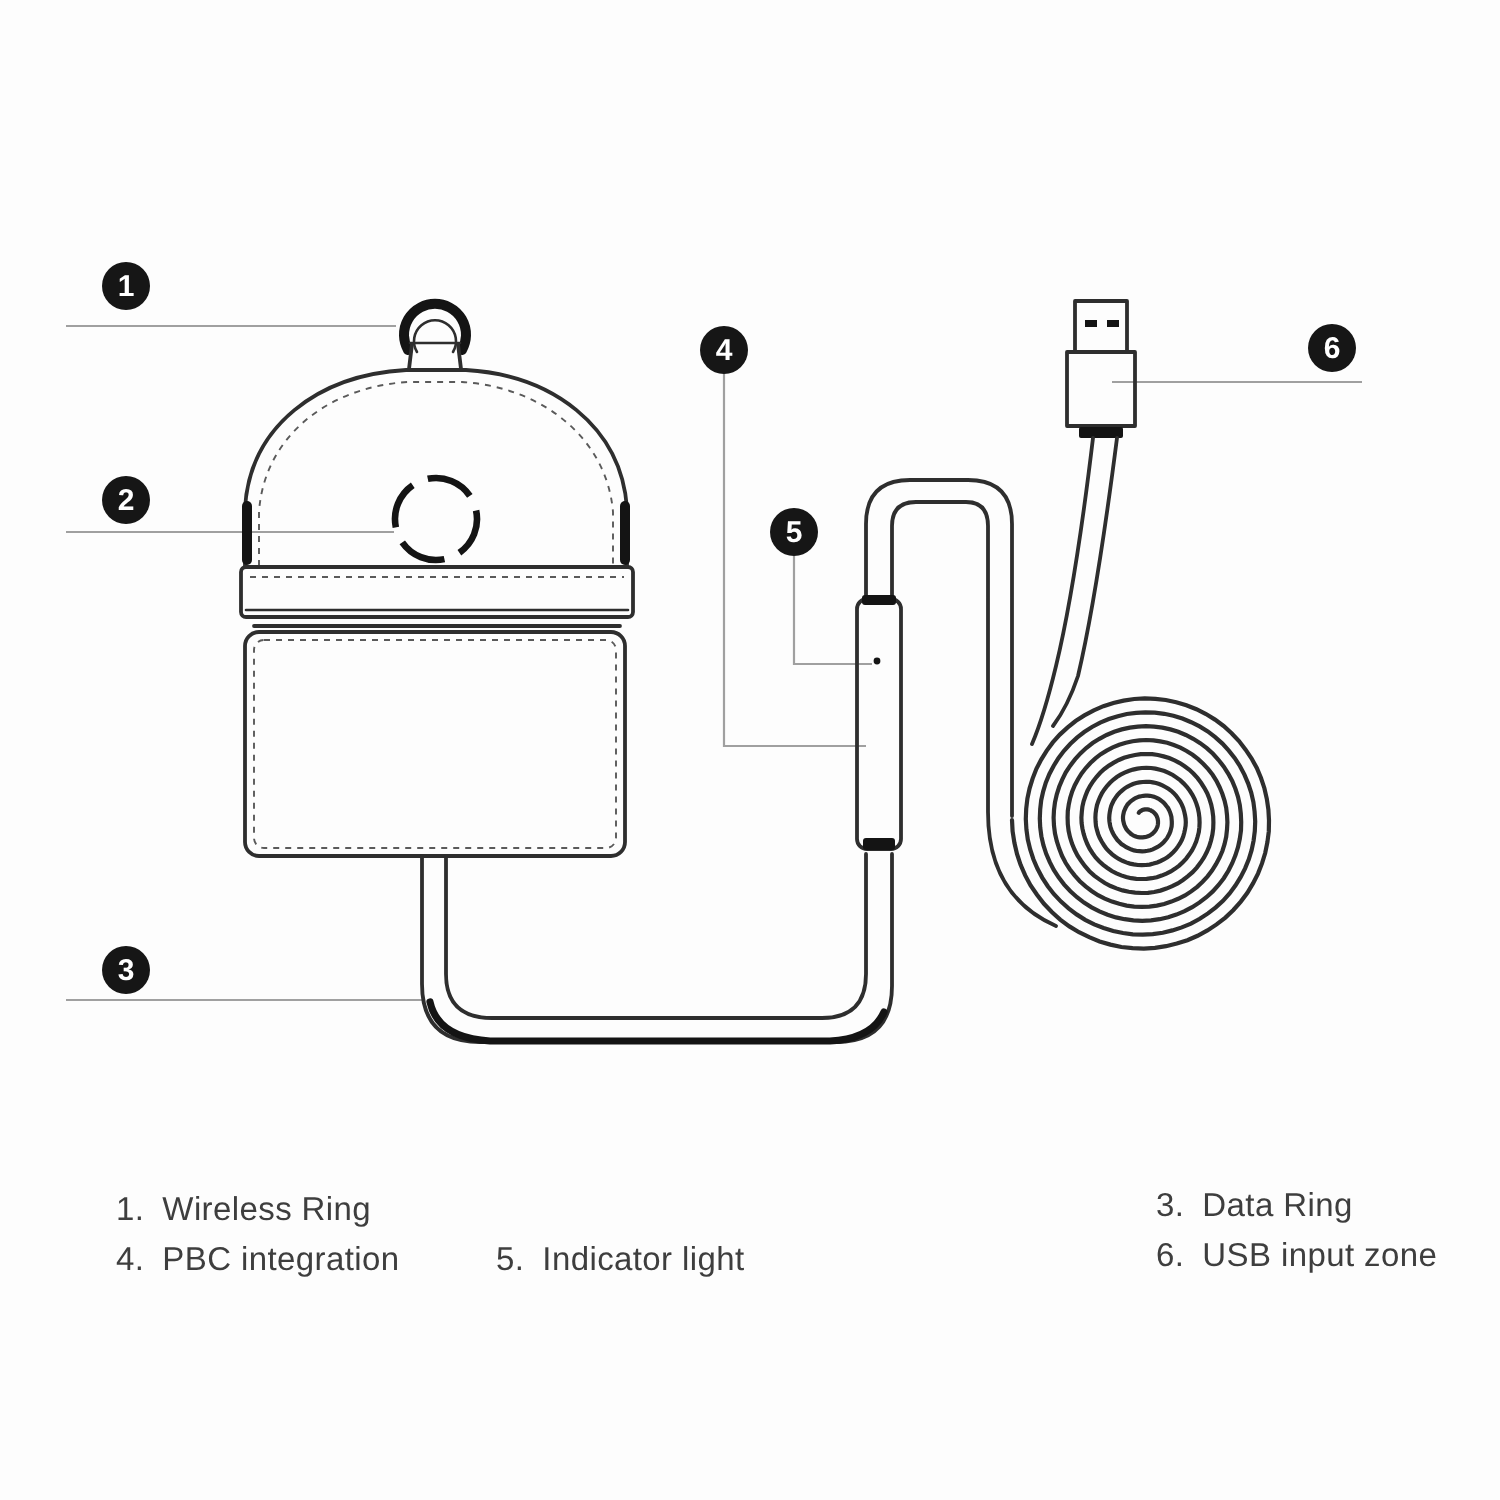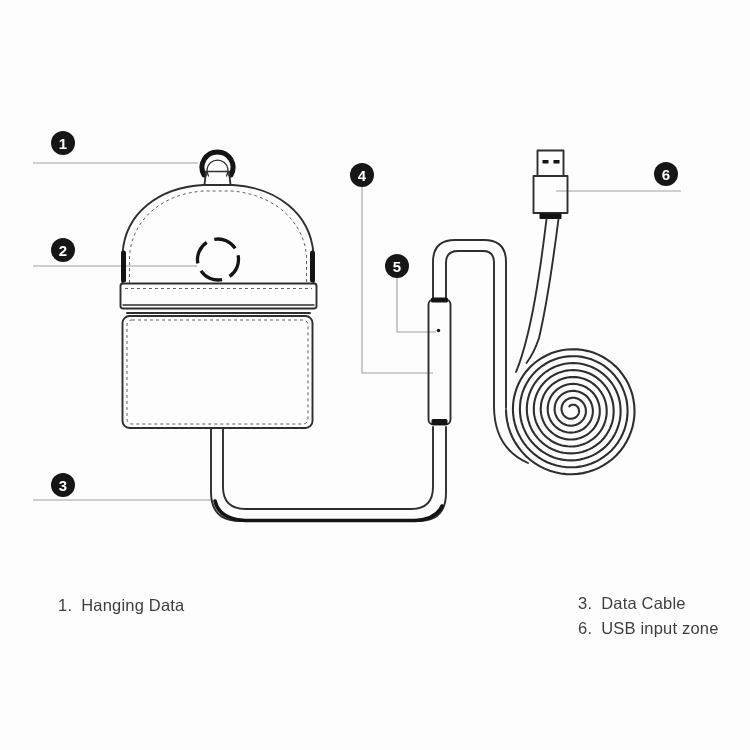--- a/index.html
+++ b/index.html
@@ -114,22 +114,28 @@
   </svg>
 
   <div class="badge b1">1</div>
   <div class="badge b2">2</div>
   <div class="badge b3">3</div>
   <div class="badge b4">4</div>
   <div class="badge b5">5</div>
   <div class="badge b6">6</div>
 
   <div class="legend-item li1">
-    <span class="lnum">1.</span><span>Hanging Data</span>
+    <span class="lnum">1.</span><span>Wireless Ring</span>
   </div>
   <div class="legend-item li3">
-    <span class="lnum">3.</span><span>Data Cable</span>
+    <span class="lnum">3.</span><span>Data Ring</span>
+  </div>
+  <div class="legend-item li4">
+    <span class="lnum">4.</span><span>PBC integration</span>
+  </div>
+  <div class="legend-item li5">
+    <span class="lnum">5.</span><span>Indicator light</span>
   </div>
   <div class="legend-item li6">
     <span class="lnum">6.</span><span>USB input zone</span>
   </div>
 
 </div>
 
 </body></html>

